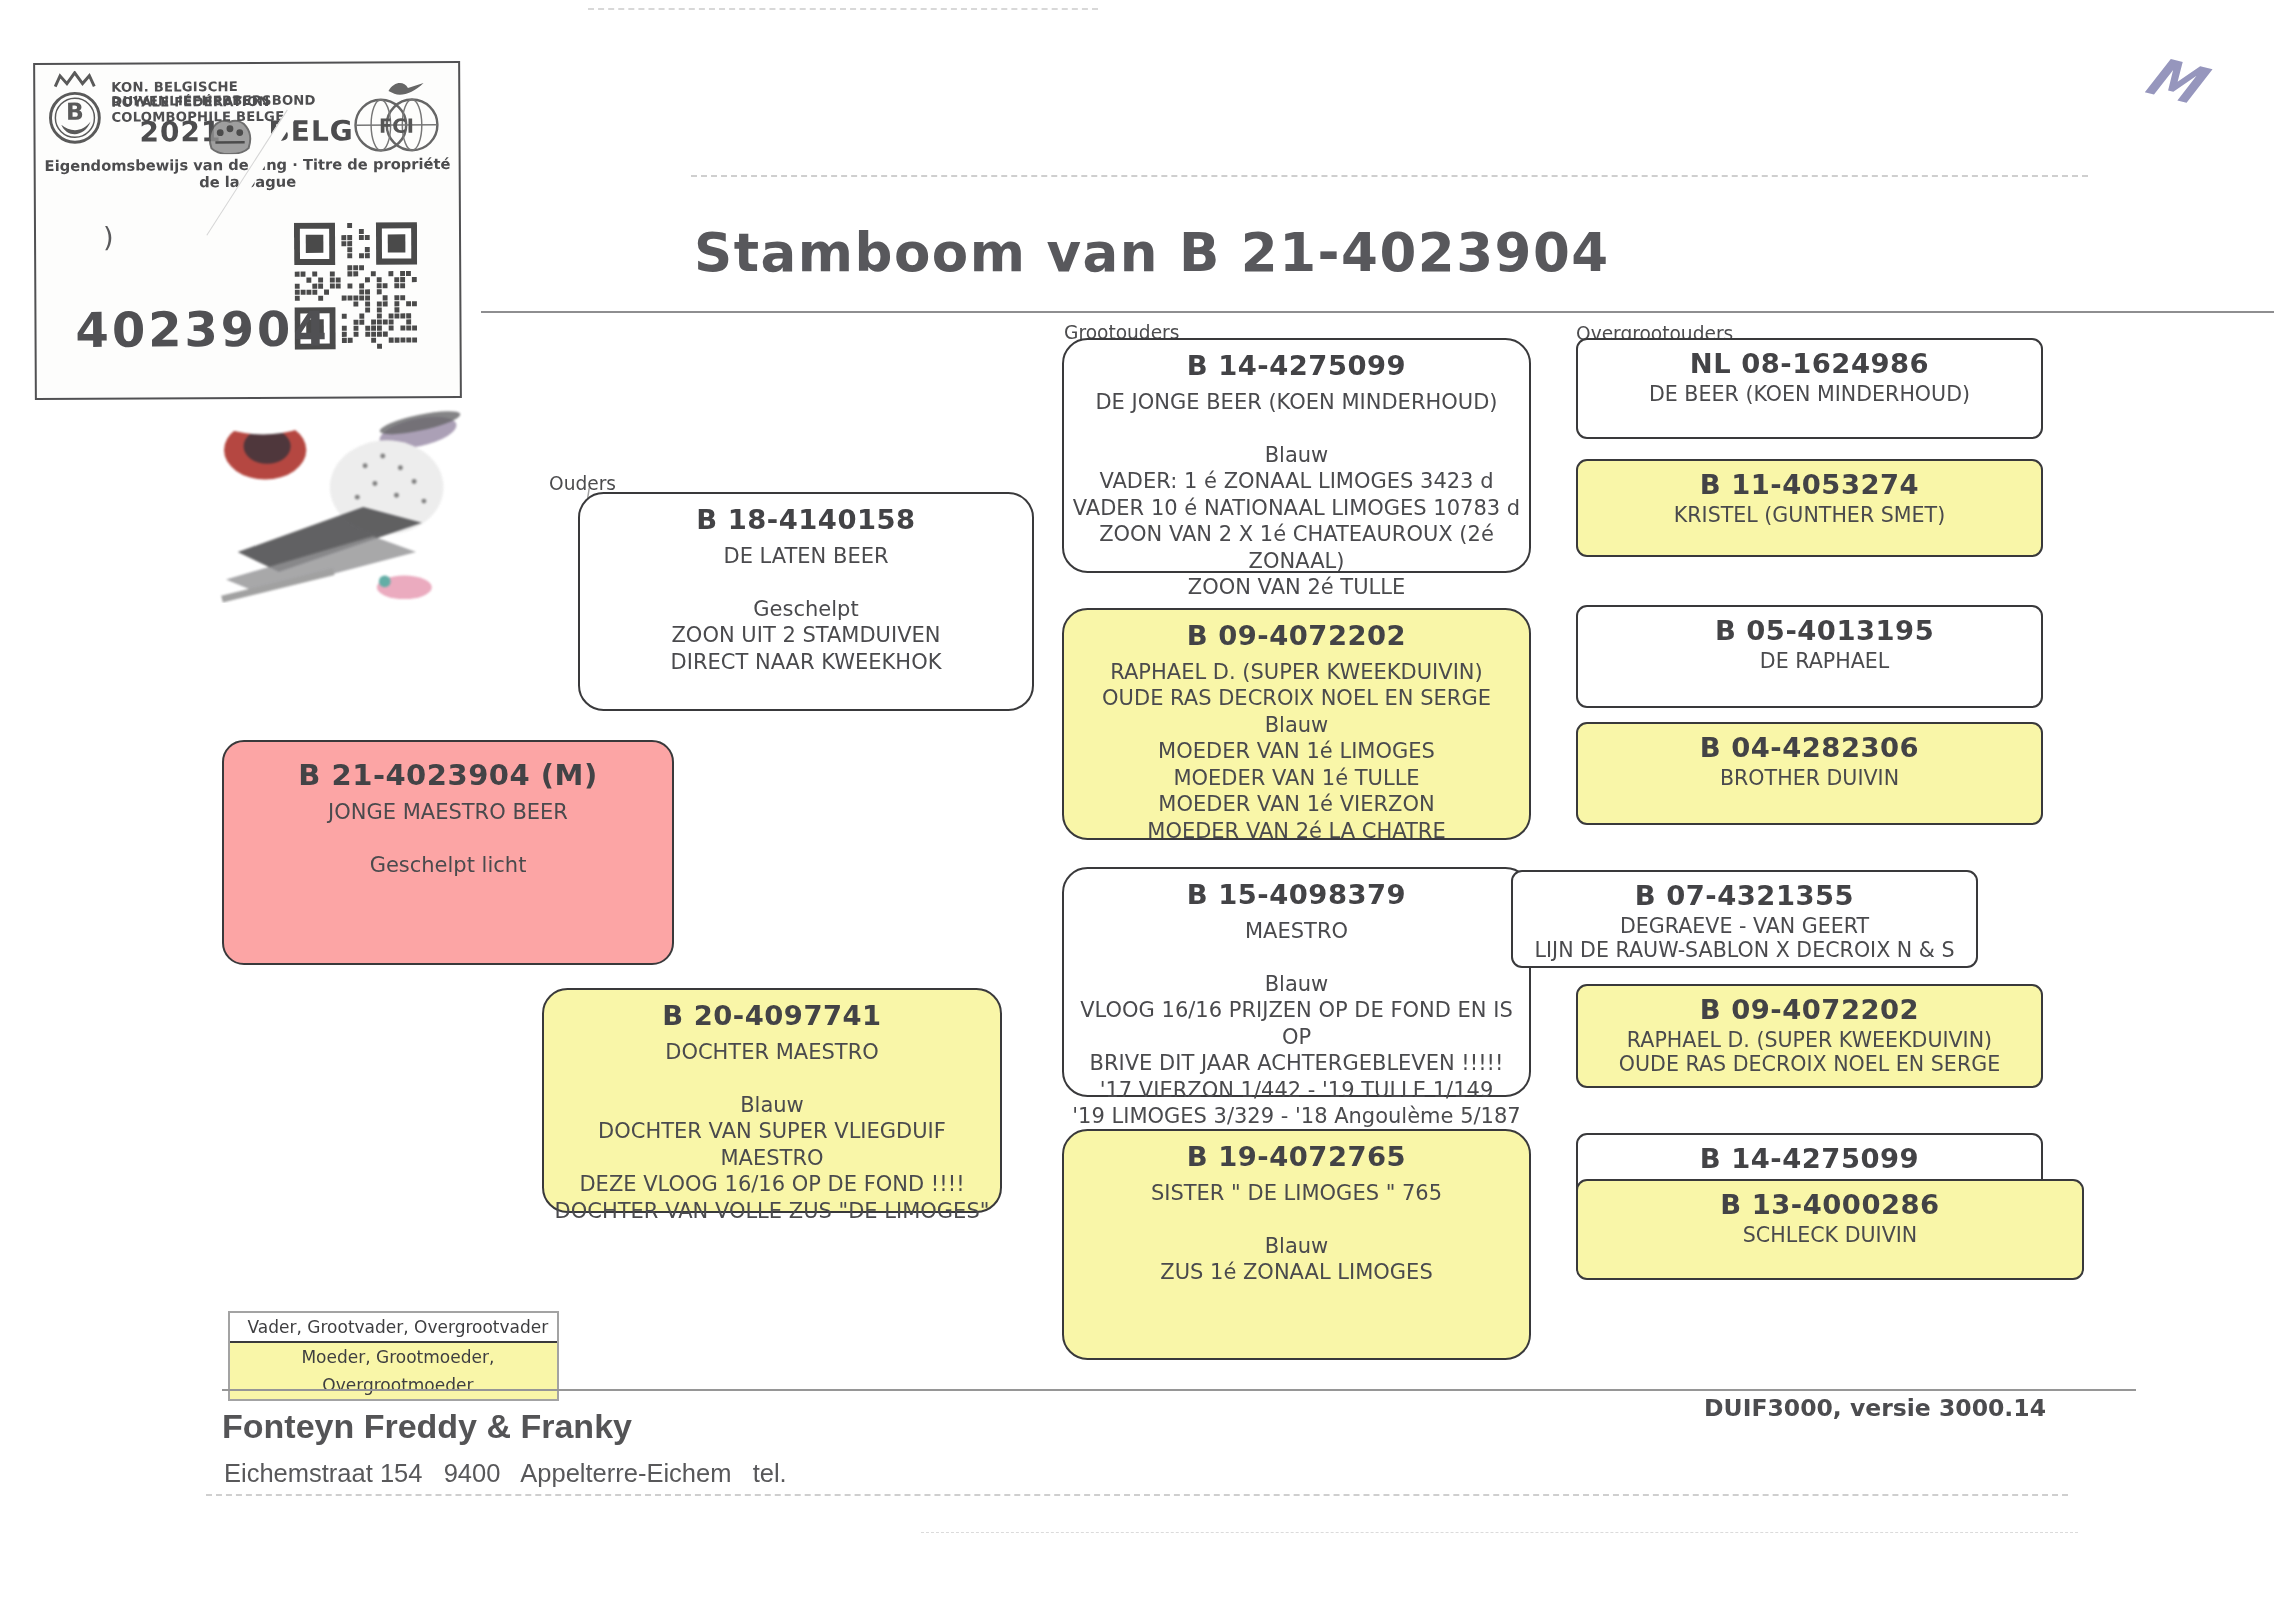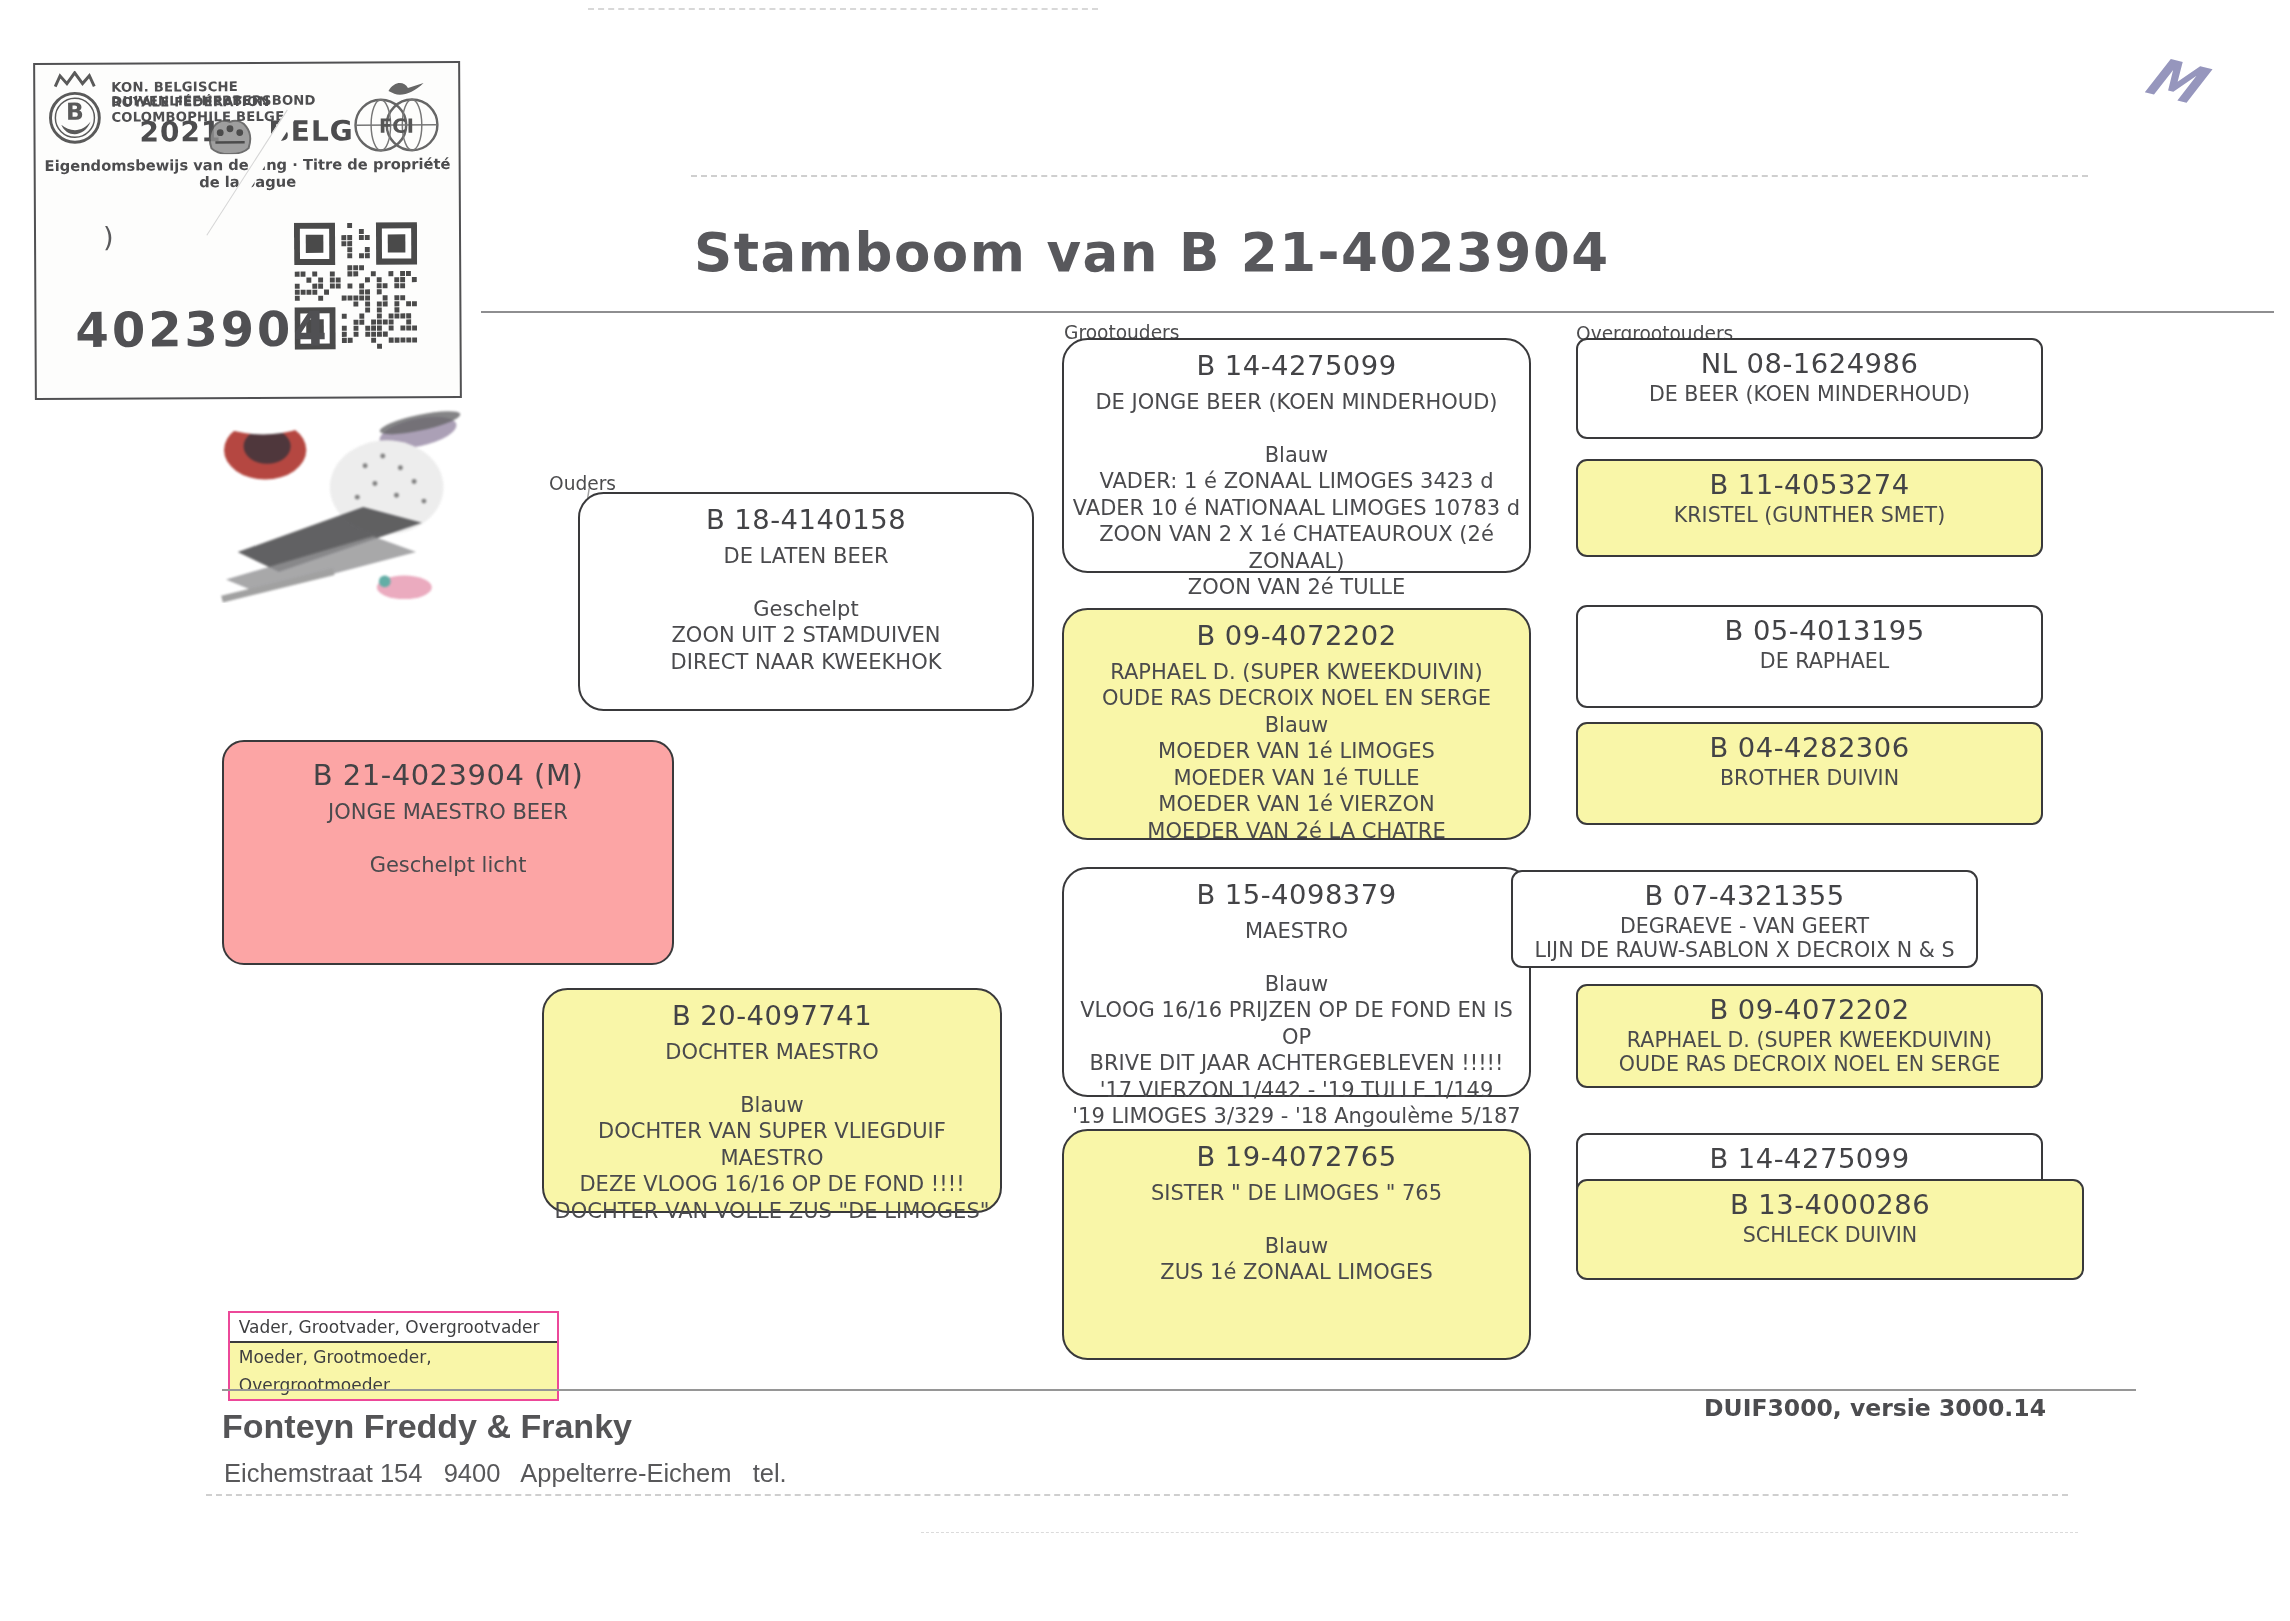--- a/index.html
+++ b/index.html
@@ -38,29 +38,29 @@
 
   .col-label{position:absolute;font-size:18.6px;color:#4c4c4e;}
 
   .connector{position:absolute;left:549px;top:480px;}
 
   
   .pbox{position:absolute;box-sizing:border-box;border:2.5px solid #39393b;border-radius:25.5px;
         text-align:center;padding:9.8px 5.9px 3.9px;background:#fff;}
   .pbox.female{background:#f9f6a8;}
   .pbox.subject{background:#fca5a5;border-radius:22px;}
-  .ring{font-size:27.4px;font-weight:normal;letter-spacing:0.5px;color:#434346;margin-bottom:7.8px;}
+  .ring{font-size:27.4px;font-weight:bold;letter-spacing:0.5px;color:#434346;margin-bottom:7.8px;}
   .subject .ring{font-size:29px;margin-top:5.9px;}
   .bline{font-size:21px;line-height:26.5px;min-height:26.5px;color:#4a4a4d;}
   .gg{border-radius:11px;padding-top:7.8px;}
   .gg .ring{margin-bottom:2.9px;}
   .gg .bline{font-size:20.6px;line-height:24.5px;min-height:24.5px;}
 
   
-  .legend{position:absolute;left:228px;top:1311px;width:327px;border:2px solid #ec4899;background:#fff;}
+  .legend{position:absolute;left:228px;top:1311px;width:327px;border:2px solid #a3a3a3;background:#fff;text-align:center;}
   .legend-row{font-size:17px;line-height:28px;padding-left:8.8px;color:#3e3e40;background:#fff;}
   .legend-row.female{border-top:2px solid #3a3a3c;background:#f9f6a8;}
 
   
   .owner{position:absolute;left:222px;top:1407px;font-family:"Liberation Sans",sans-serif;
          font-size:34px;font-weight:bold;color:#545456;}
   .address{position:absolute;left:224px;top:1459px;font-family:"Liberation Sans",sans-serif;
            font-size:25.5px;color:#58585a;white-space:pre;}
   .software{position:absolute;left:1568px;top:1394px;width:478px;text-align:right;
             font-size:23.5px;font-weight:bold;color:#4c4c4f;}

